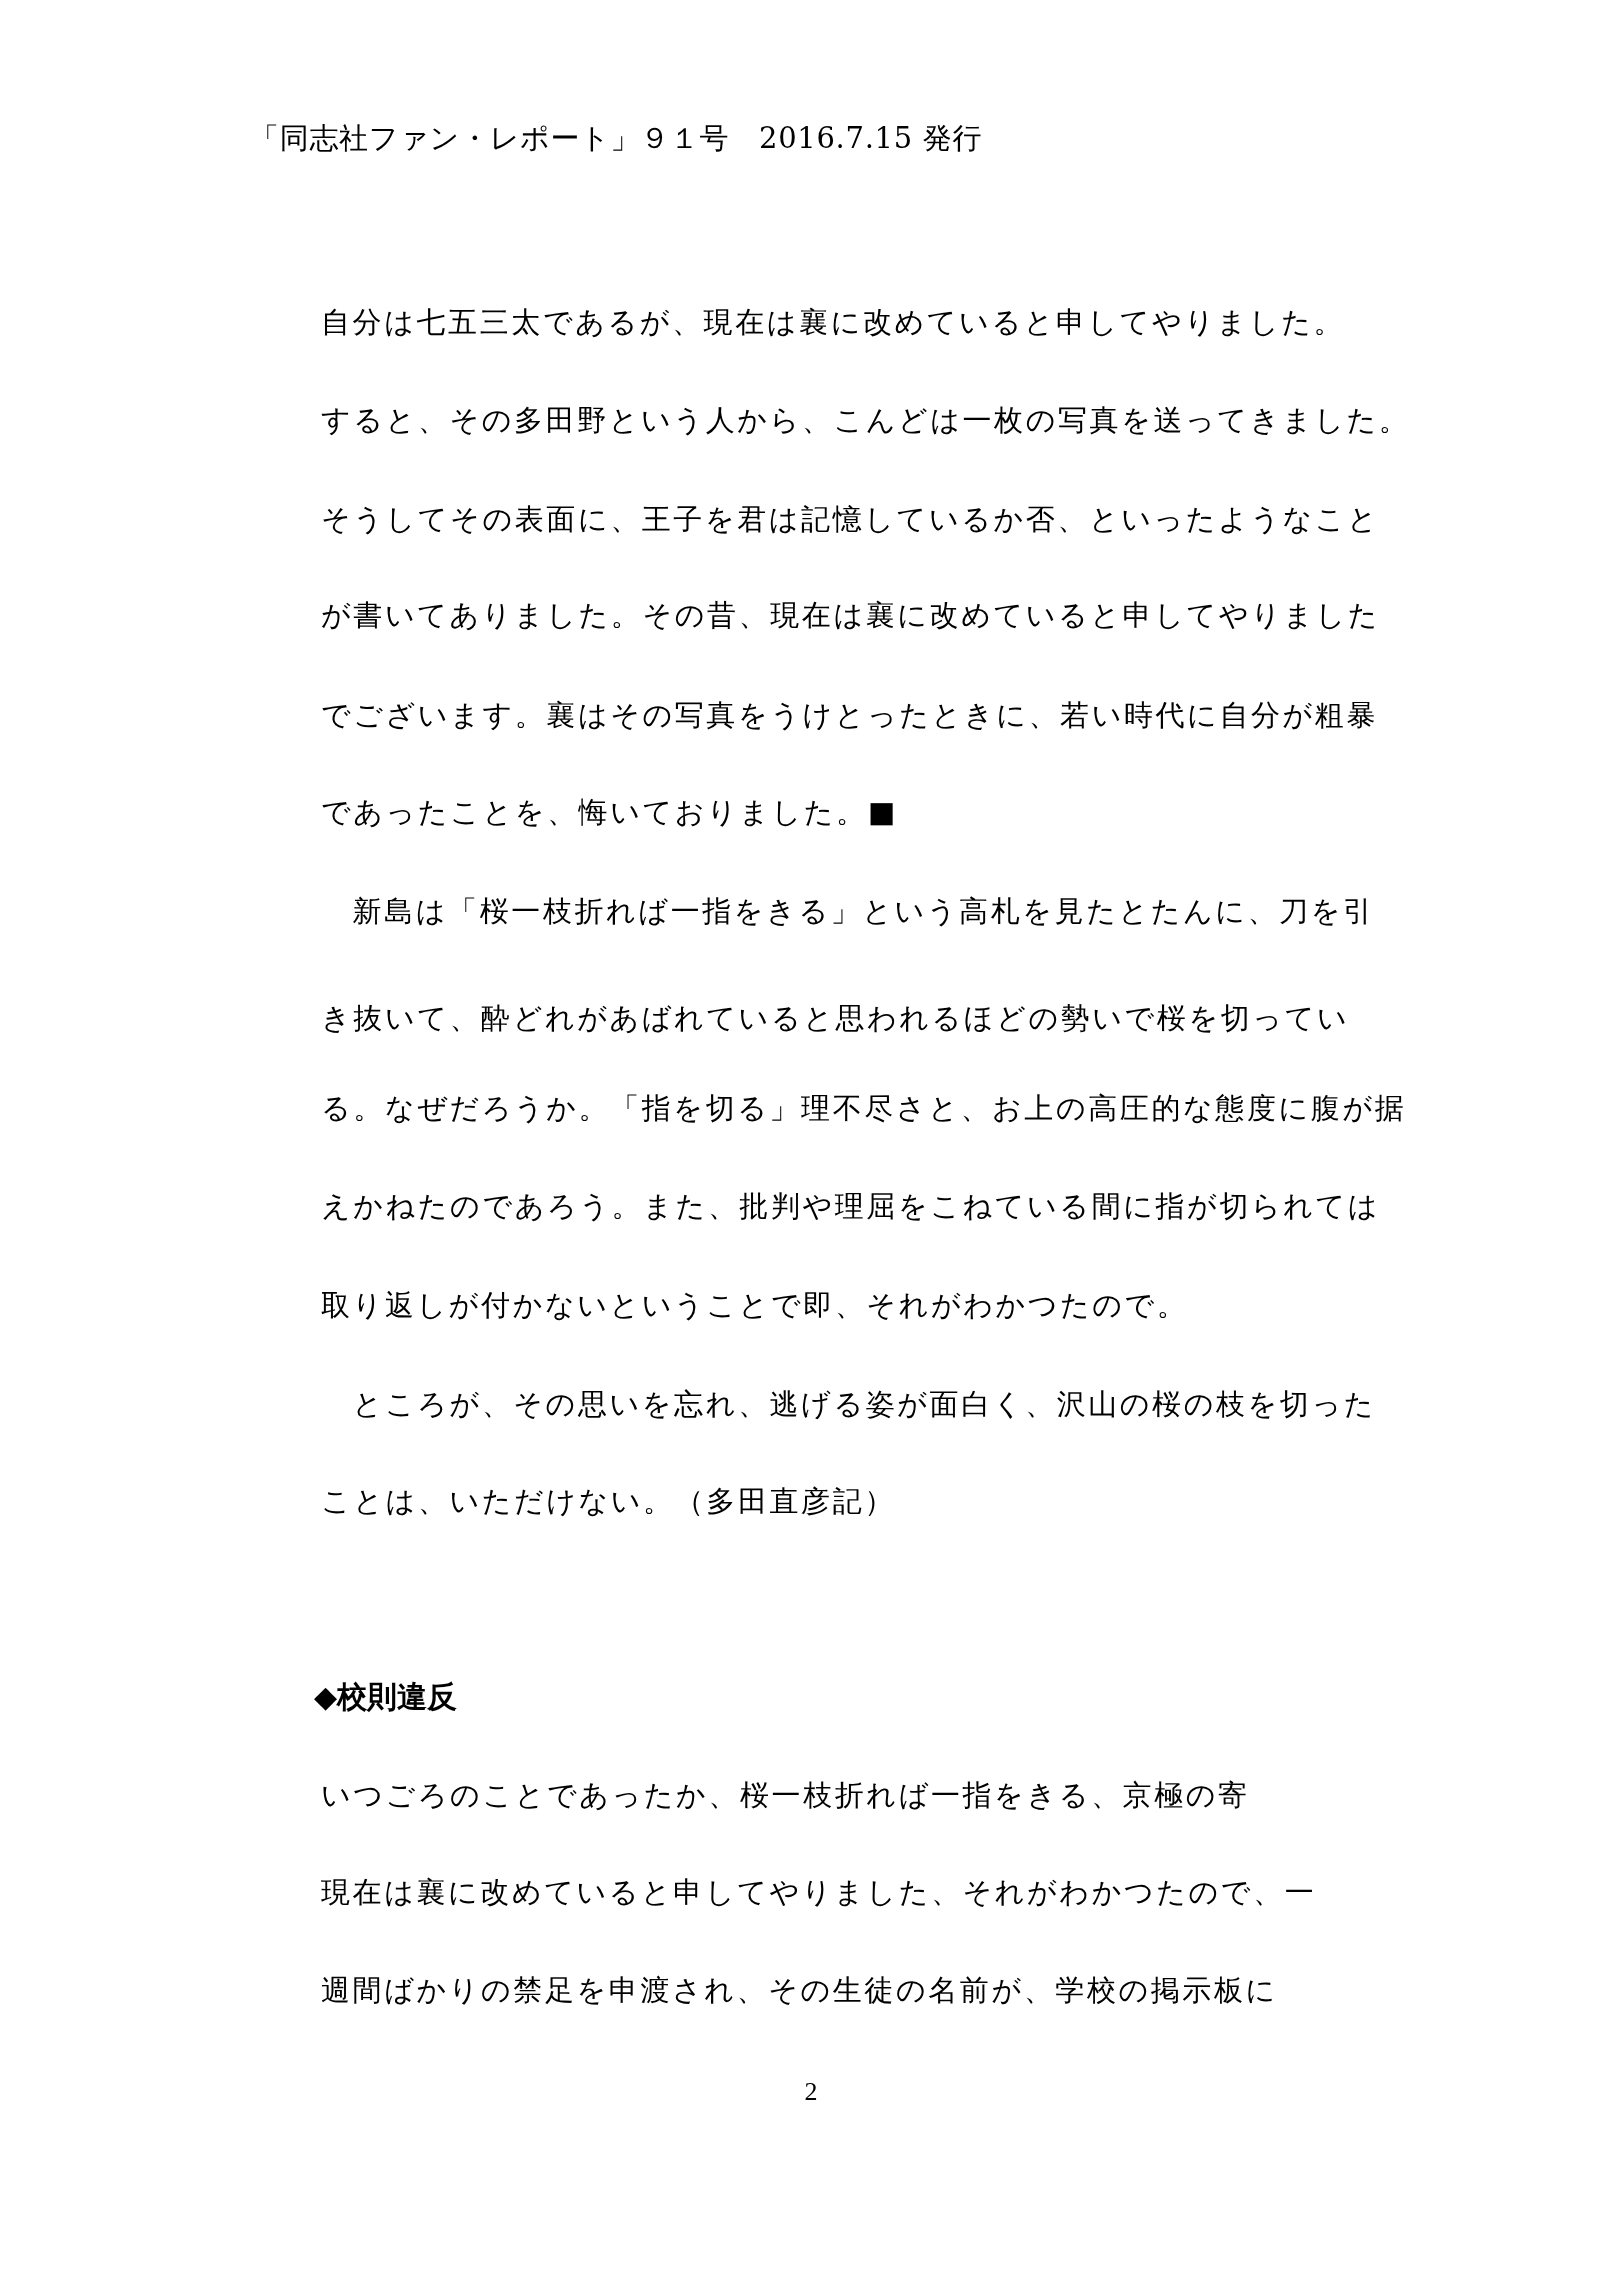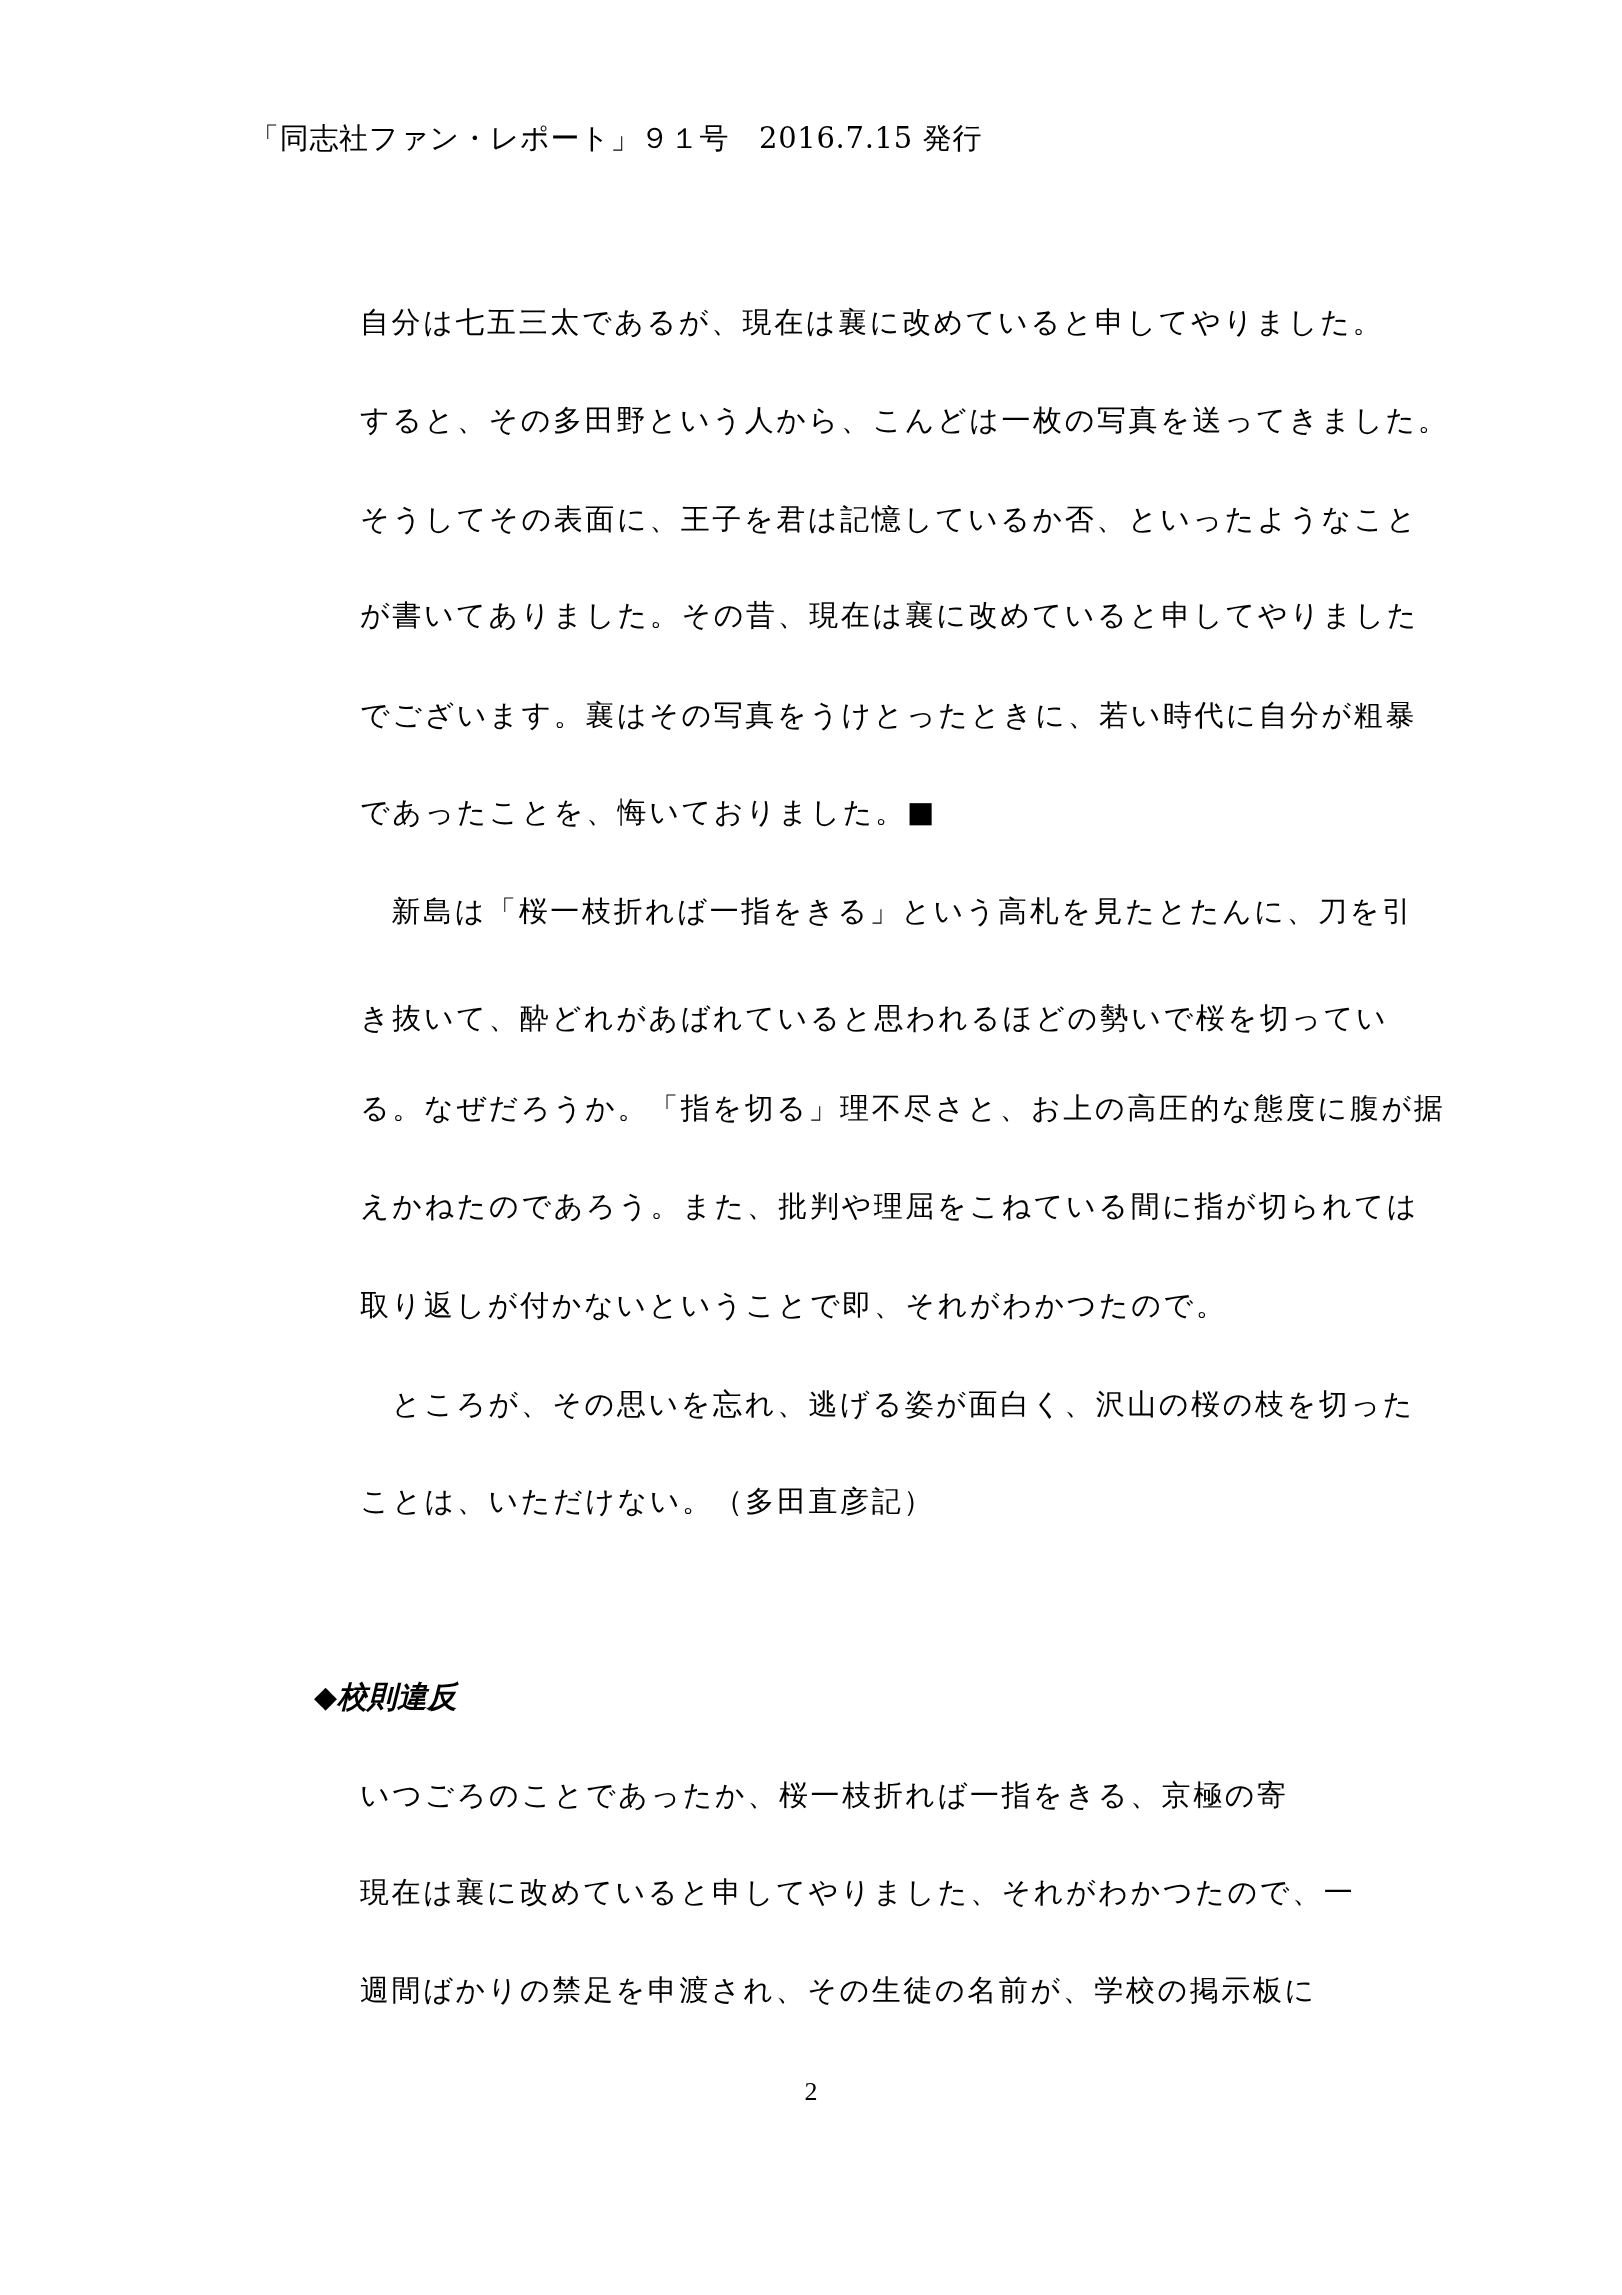--- a/index.html
+++ b/index.html
@@ -1,24 +1,24 @@
 <!DOCTYPE html>
 <html style="font-size:10.5px"><head>
 <meta charset="utf-8">
 <style>
   html, body { margin: 0; padding: 0; background: #ffffff; }
   body { width: 1622px; height: 2295px; position: relative; overflow: hidden;
          font-family: "DejaVu Serif", "Liberation Serif", serif; color: #000; }
   .header { position: absolute; left: 250px; top: 119px; font-size: 29px;
             white-space: pre; letter-spacing: 0.7px; text-align: center; }
   .line { position: absolute; left: 321px; font-size: 29px; white-space: pre;
-          letter-spacing: 2.6px; line-height: 1; margin-left: 39px; }
+          letter-spacing: 2.6px; line-height: 1; }
   .italic { }
   .heading { position: absolute; left: 321px; font-size: 30px; font-weight: bold;
-             font-family: "DejaVu Sans", "Liberation Sans", sans-serif; white-space: pre; font-style: italic; }
+             font-family: "DejaVu Sans", "Liberation Sans", sans-serif; white-space: pre; }
   .pageno { position: absolute; left: 0; width: 1622px; text-align: center;
             top: 2077px; font-size: 26px; font-family: "Liberation Serif", serif; }
 </style>
 </head>
 <body>
 
 <div class="header">「同志社ファン・レポート」９１号　2016.7.15 発行</div>
 
 <div class="line" style="top:308px">自分は七五三太であるが、現在は襄に改めていると申してやりました。</div>
 <div class="line" style="top:406px">すると、その多田野という人から、こんどは一枚の写真を送ってきました。</div>

